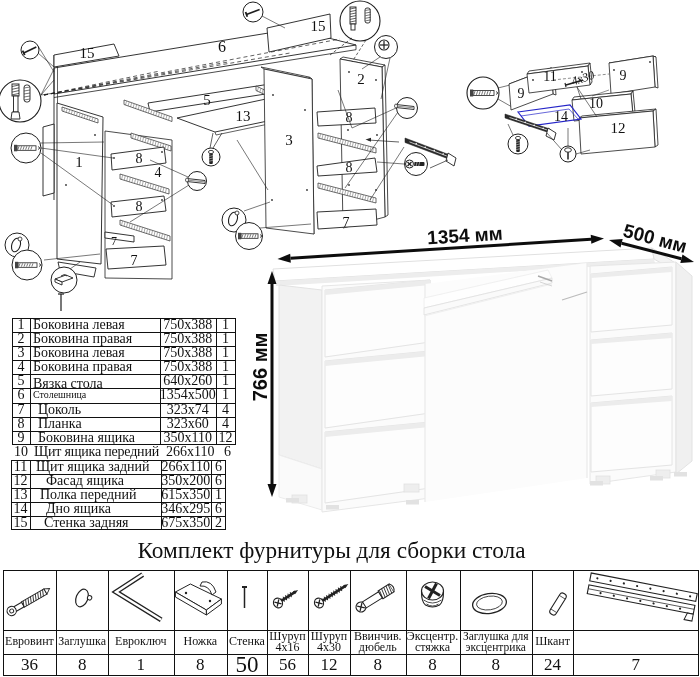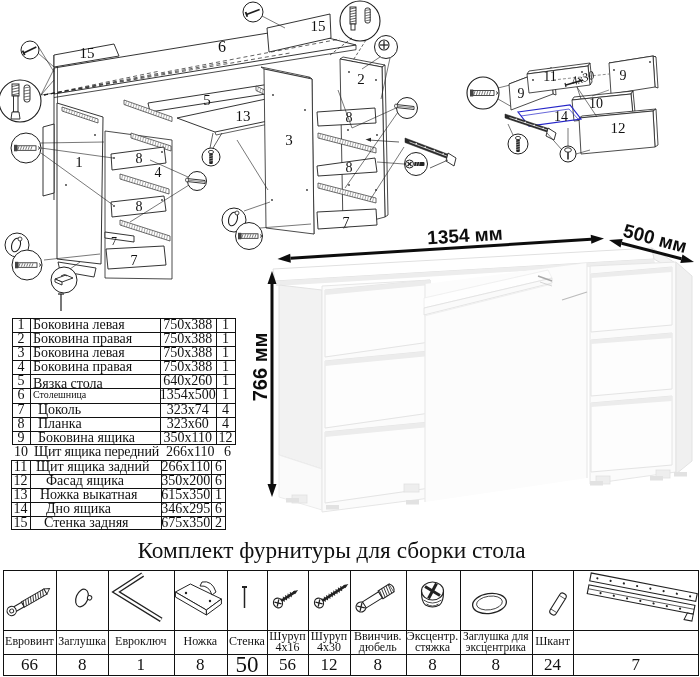--- a/index.html
+++ b/index.html
@@ -563,21 +563,21 @@
     <div style="position:absolute;left:210.7px;top:459.5px;width:1px;height:70.5px;background:#111"></div>
     <div class="sf" style="position:absolute;left:5.5px;top:459.5px;width:30px;height:14.1px;line-height:14.1px;text-align:center;font-size:14px">11</div>
     <div class="sf" style="position:absolute;left:36px;top:459.5px;height:14.1px;line-height:14.1px;font-size:14px;white-space:nowrap">Щит ящика задний</div>
     <div class="sf" style="position:absolute;left:155.7px;top:459.5px;width:60px;height:14.1px;line-height:14.1px;text-align:center;font-size:14px">266х110</div>
     <div class="sf" style="position:absolute;left:206.5px;top:459.5px;width:24px;height:14.1px;line-height:14.1px;text-align:center;font-size:14px">6</div>
     <div class="sf" style="position:absolute;left:5.5px;top:473.6px;width:30px;height:14.1px;line-height:14.1px;text-align:center;font-size:14px">12</div>
     <div class="sf" style="position:absolute;left:46px;top:473.6px;height:14.1px;line-height:14.1px;font-size:14px;white-space:nowrap">Фасад ящика</div>
     <div class="sf" style="position:absolute;left:155.7px;top:473.6px;width:60px;height:14.1px;line-height:14.1px;text-align:center;font-size:14px">350х200</div>
     <div class="sf" style="position:absolute;left:206.5px;top:473.6px;width:24px;height:14.1px;line-height:14.1px;text-align:center;font-size:14px">6</div>
     <div class="sf" style="position:absolute;left:5.5px;top:487.7px;width:30px;height:14.1px;line-height:14.1px;text-align:center;font-size:14px">13</div>
-    <div class="sf" style="position:absolute;left:40px;top:487.7px;height:14.1px;line-height:14.1px;font-size:14px;white-space:nowrap">Ножка выкатная</div>
+    <div class="sf" style="position:absolute;left:40px;top:487.7px;height:14.1px;line-height:14.1px;font-size:14px;white-space:nowrap">Полка передний</div>
     <div class="sf" style="position:absolute;left:155.7px;top:487.7px;width:60px;height:14.1px;line-height:14.1px;text-align:center;font-size:14px">615х350</div>
     <div class="sf" style="position:absolute;left:206.5px;top:487.7px;width:24px;height:14.1px;line-height:14.1px;text-align:center;font-size:14px">1</div>
     <div class="sf" style="position:absolute;left:5.5px;top:501.8px;width:30px;height:14.1px;line-height:14.1px;text-align:center;font-size:14px">14</div>
     <div class="sf" style="position:absolute;left:46px;top:501.8px;height:14.1px;line-height:14.1px;font-size:14px;white-space:nowrap">Дно ящика</div>
     <div class="sf" style="position:absolute;left:155.7px;top:501.8px;width:60px;height:14.1px;line-height:14.1px;text-align:center;font-size:14px">346х295</div>
     <div class="sf" style="position:absolute;left:206.5px;top:501.8px;width:24px;height:14.1px;line-height:14.1px;text-align:center;font-size:14px">6</div>
     <div class="sf" style="position:absolute;left:5.5px;top:515.9px;width:30px;height:14.1px;line-height:14.1px;text-align:center;font-size:14px">15</div>
     <div class="sf" style="position:absolute;left:44px;top:515.9px;height:14px;line-height:14.1px;font-size:14px;white-space:nowrap">Стенка задняя</div>
     <div class="sf" style="position:absolute;left:155.7px;top:515.9px;width:60px;height:14.1px;line-height:14.1px;text-align:center;font-size:14px">675х350</div>
     <div class="sf" style="position:absolute;left:206.5px;top:515.9px;width:24px;height:14.1px;line-height:14.1px;text-align:center;font-size:14px">2</div>
@@ -735,21 +735,21 @@
         <circle cx="-27.5" cy="1" r="1.1" fill="#222"></circle>
         <circle cx="-14.0" cy="1" r="1.1" fill="#222"></circle>
         <circle cx="-0.5" cy="1" r="1.1" fill="#222"></circle>
         <circle cx="13.0" cy="1" r="1.1" fill="#222"></circle>
         <circle cx="26.5" cy="1" r="1.1" fill="#222"></circle>
         <circle cx="40.0" cy="1" r="1.1" fill="#222"></circle>
         <polygon points="48,4 54,4 54,11 46,11" fill="white" stroke="#222" stroke-width="1"></polygon>
       </g>
     </svg>
 <div class="sf" style="position:absolute;left:2.6px;top:630px;width:53.7px;height:24px;display:flex;align-items:center;justify-content:center;text-align:center;font-size:12px;line-height:11.5px">Евровинт</div>
-    <div class="sf" style="position:absolute;left:2.6px;top:654px;width:53.7px;height:21px;display:flex;align-items:center;justify-content:center;font-size:17px">66</div>
+    <div class="sf" style="position:absolute;left:2.6px;top:654px;width:53.7px;height:21px;display:flex;align-items:center;justify-content:center;font-size:17px">36</div>
     <div class="sf" style="position:absolute;left:56.3px;top:630px;width:51.7px;height:24px;display:flex;align-items:center;justify-content:center;text-align:center;font-size:12px;line-height:11.5px">Заглушка</div>
     <div class="sf" style="position:absolute;left:56.3px;top:654px;width:51.7px;height:21px;display:flex;align-items:center;justify-content:center;font-size:17px">8</div>
     <div class="sf" style="position:absolute;left:108.0px;top:630px;width:65.6px;height:24px;display:flex;align-items:center;justify-content:center;text-align:center;font-size:12px;line-height:11.5px">Евроключ</div>
     <div class="sf" style="position:absolute;left:108.0px;top:654px;width:65.6px;height:21px;display:flex;align-items:center;justify-content:center;font-size:17px">1</div>
     <div class="sf" style="position:absolute;left:173.6px;top:630px;width:53.4px;height:24px;display:flex;align-items:center;justify-content:center;text-align:center;font-size:12px;line-height:11.5px">Ножка</div>
     <div class="sf" style="position:absolute;left:173.6px;top:654px;width:53.4px;height:21px;display:flex;align-items:center;justify-content:center;font-size:17px">8</div>
     <div class="sf" style="position:absolute;left:227.0px;top:630px;width:40.0px;height:24px;display:flex;align-items:center;justify-content:center;text-align:center;font-size:12px;line-height:11.5px">Стенка</div>
     <div class="sf" style="position:absolute;left:227.0px;top:654px;width:40.0px;height:21px;display:flex;align-items:center;justify-content:center;font-size:23px">50</div>
     <div class="sf" style="position:absolute;left:267.0px;top:630px;width:41.0px;height:24px;display:flex;align-items:center;justify-content:center;text-align:center;font-size:12px;line-height:11.5px">Шуруп<br>4х16</div>
     <div class="sf" style="position:absolute;left:267.0px;top:654px;width:41.0px;height:21px;display:flex;align-items:center;justify-content:center;font-size:17px">56</div>

